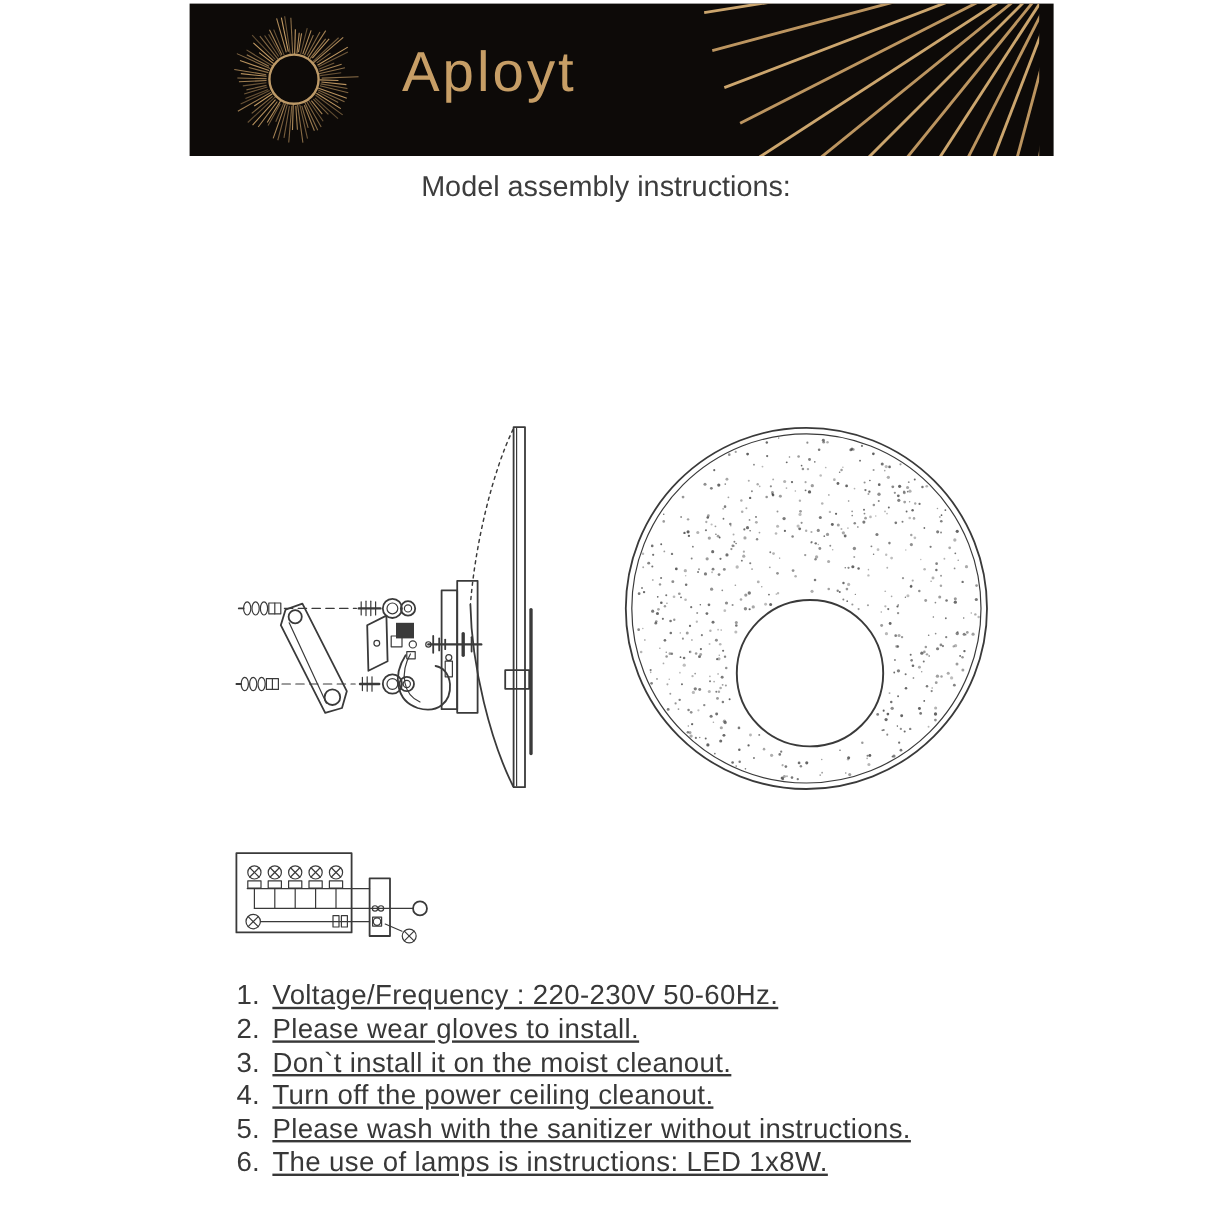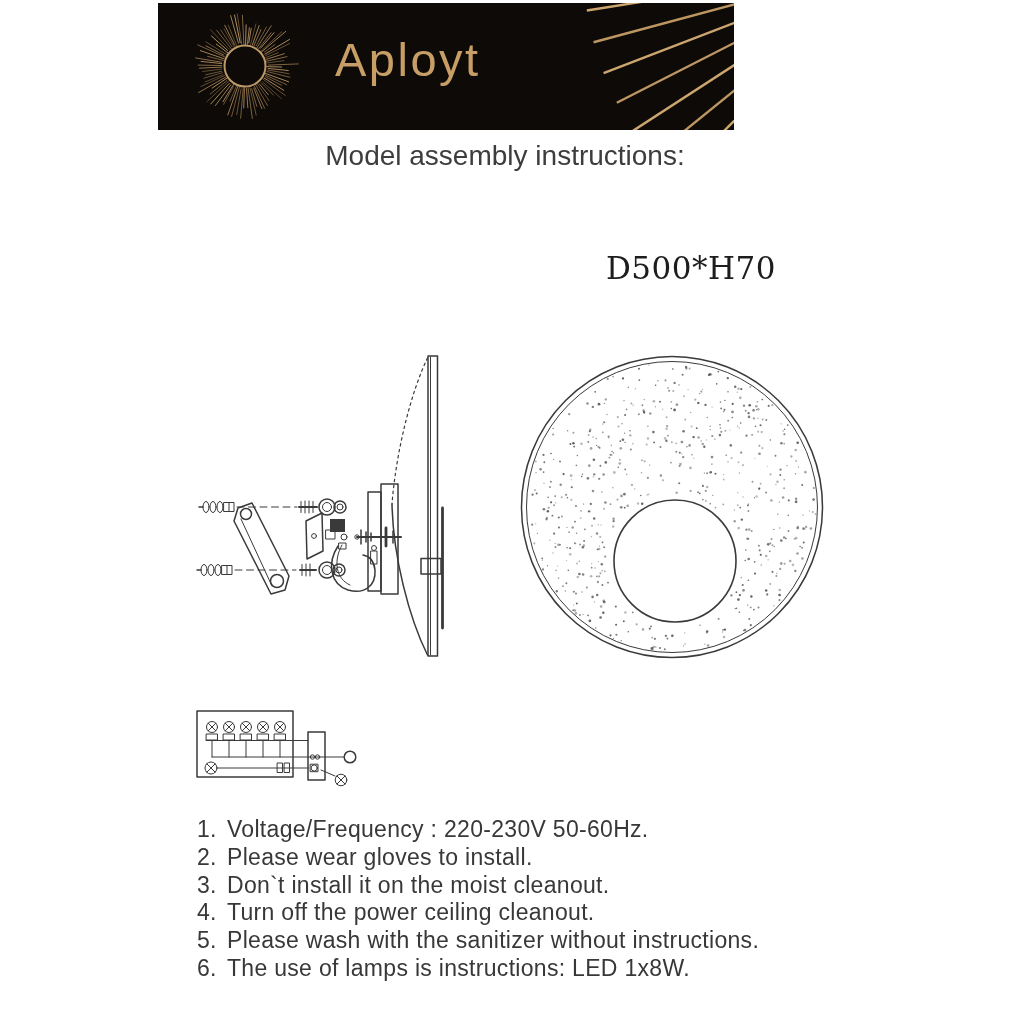--- a/index.html
+++ b/index.html
@@ -4,34 +4,34 @@
 <style>
   html,body{margin:0;padding:0;}
   body{
     width:1024px;height:1024px;background:#ffffff;
     font-family:"Liberation Sans",sans-serif;
   }
   .page{position:relative;width:1024px;height:1024px;background:#fff;overflow:hidden;}
 
   
   .banner{
-    position:absolute;left:158px;top:3px;width:576px;height:127px;
+    position:absolute;left:158px;top:3px;width:720px;height:127px;
     background:var(--banner-bg,#0d0a08);overflow:hidden;text-align:center;
   }
   .banner-art{position:absolute;left:0;top:0;width:708px;height:127px;}
   .brand{
     position:absolute;left:177px;top:29px;
     font-size:47px;font-weight:400;letter-spacing:2.5px;
     color:var(--gold,#c79e66);
   }
 
   
   .titleblock{
     position:absolute;left:150px;top:141px;width:710px;
-    text-align:center;font-size:28px;line-height:29px;color:#3d3d3d;
+    text-align:center;font-size:24px;line-height:29px;color:#3d3d3d;
   }
   .dim{
     position:absolute;left:606px;top:250px;
     font-family:"DejaVu Serif",serif;font-size:31px;color:#1d1d1d;
     letter-spacing:0.5px;
   }
 
   
   .diagram{position:absolute;left:0;top:0;width:1024px;height:1024px;}
   .ln{fill:none;stroke:var(--line,#3a3a3a);stroke-width:1.5;stroke-linecap:round;stroke-linejoin:round;}
@@ -42,21 +42,21 @@
   .w2{stroke-width:2;}
   .w3{stroke-width:2.8;}
 
   
   .instructions{
     position:absolute;left:197px;top:816px;width:690px;
     font-size:23px;line-height:27.8px;letter-spacing:0.3px;color:#383838;
   }
   .ins-row{display:flex;}
   .ins-num{flex:0 0 30px;width:30px;}
-  .ins-text{flex:1;}
+  .ins-text{flex:1;text-decoration:underline;}
 </style>
 </head>
 <body>
 
 <div class="page">
 
   <header class="banner">
     <svg class="banner-art" viewBox="0 0 708 127">
       <g id="starburst">
           <line x1="108.37625795934261" y1="63.59484547769729" x2="124.01511747950806" y2="64.0300341285644" stroke="#c79e66" stroke-width="0.9" opacity="0.92"></line>
@@ -157,21 +157,20 @@
           <line x1="730.6198349788735" y1="-13.344726463336144" x2="686.5053158375284" y2="265.1833855844927" stroke="#d7af74" stroke-width="2.4" opacity="0.95"></line>
         </g>
     </svg>
     <div class="brand">Aployt</div>
   </header>
 
   <div class="titleblock">
     <div>Model assembly instructions:</div>
   </div>
 
-  <div class="dim">D500*H70</div>
 
   <svg class="diagram" viewBox="0 0 1024 1024">
 
     <g>
 
       <g>
         <line class="ln" x1="199" y1="507" x2="203" y2="507"></line>
         <ellipse class="ln w1" cx="206" cy="507" rx="3" ry="5.5"></ellipse>
         <ellipse class="ln w1" cx="213" cy="507" rx="3" ry="5.5"></ellipse>
         <ellipse class="ln w1" cx="220" cy="507" rx="3" ry="5.5"></ellipse>

